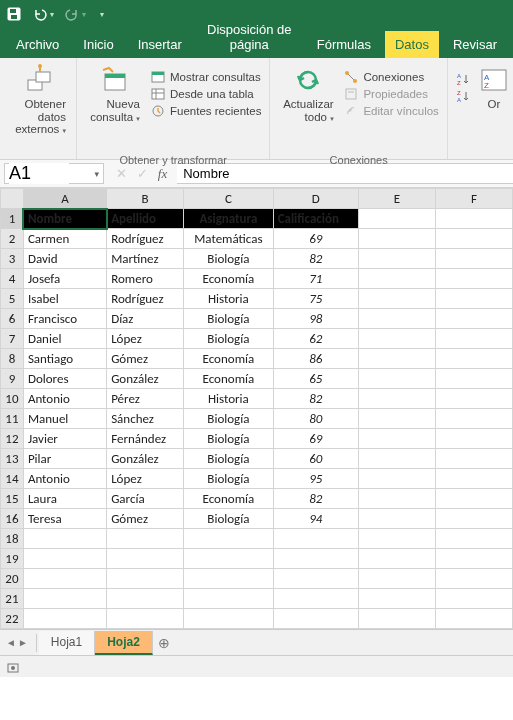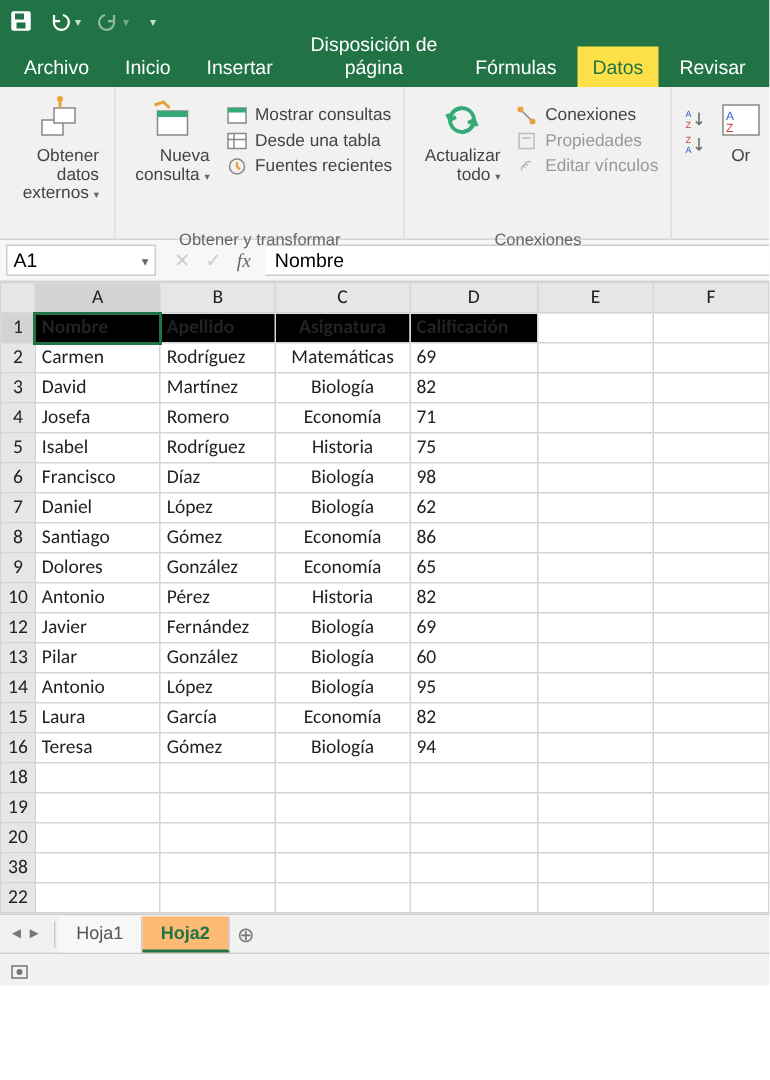--- a/index.html
+++ b/index.html
@@ -26,36 +26,36 @@
   .big-btn-label { font-size: 11.5px; line-height: 1.1; text-align: right; color: #444; }
   .big-btn .drop { font-size: 7px; color: #666; }
   .small-list { display: flex; flex-direction: column; gap: 3px; }
   .small-item { display: flex; align-items: center; gap: 5px; font-size: 11.5px; white-space: nowrap; }
   .small-item svg { width: 14px; height: 14px; }
   .small-item.disabled { color: #999; }
 
   
   .fbar { height: 28px; display: flex; align-items: stretch; border-bottom: 1px solid #d4d4d4; background: #f7f7f7; }
   .namebox { width: 100px; border: 1px solid #ccc; margin: 3px 2px 3px 4px; background: #fff; display: flex; align-items: center; padding: 0 4px; justify-content: space-between; }
-  .namebox input { border: none; width: 60px; font-size: 13px; outline: none; }
+  .namebox input { border: none; width: 60px; font-size: 18px; outline: none; }
   .namebox .dd { color:#666; font-size:9px; }
   .fx-icons { display: flex; align-items: center; gap: 10px; padding: 0 10px; color: #aaa; font-size: 13px; }
   .fx-icons .fx { font-style: italic; color: #666; font-family: Liberation Serif, serif; }
   .formula-input { flex: 1; border: 1px solid #ccc; border-left: none; border-right: none; margin: 3px 0; background:#fff; display:flex; align-items:center; padding:0 6px; }
   .formula-input input { border:none; width:100%; font-size:13px; outline:none; }
 
   
   .grid-wrap { position: relative; }
   table.sheet { border-collapse: collapse; table-layout: fixed; width: 513px; }
   table.sheet th, table.sheet td { border: 1px solid #d4d4d4; font-size: 13px; font-family: Calibri, sans-serif; color:#222; }
   table.sheet th.colh { background: #e6e6e6; font-weight: normal; text-align: center; height: 20px; }
   table.sheet th.rowh { background: #e6e6e6; font-weight: normal; text-align: center; width: 22px; }
   table.sheet th.corner { background: #e6e6e6; width:22px; }
   table.sheet td { padding: 1px 4px; height: 20px; overflow: hidden; white-space: nowrap; }
-  table.sheet td.num { text-align: left; }
+  table.sheet td.num { text-align: center; font-style: italic; }
   .hdr-cell { background: #000; color: #fff; font-weight: bold; }
   .colA { width: 80px; } .colB { width: 74px; } .colC { width: 86px; text-align: center; } .colD { width: 82px; } .colE { width: 74px; } .colF { width: 74px; }
   .active-col { background: #d3d3d3 !important; }
   .active-row { background: #d3d3d3 !important; }
   .active-cell { outline: 2px solid #217346; outline-offset: -1px; }
 
   
   .sheettabs { height: 26px; border-top: 1px solid #ccc; display: flex; align-items: center; background: #f1f1f1; font-size: 12px; }
   .navbtns { display: flex; gap: 2px; padding: 0 6px; align-items:center; }
   .navbtns span { color:#777; font-size:10px; }
@@ -341,20 +341,29 @@
         <tr>
           <th class="rowh ">10</th>
           <td class="colA ">Antonio</td>
           <td class="colB ">Pérez</td>
           <td class="colC ">Historia</td>
           <td class="colD num">82</td>
           <td class="colE "></td>
           <td class="colF "></td>
         </tr>
         <tr>
+          <th class="rowh ">11</th>
+          <td class="colA ">Manuel</td>
+          <td class="colB ">Sánchez</td>
+          <td class="colC ">Biología</td>
+          <td class="colD num">80</td>
+          <td class="colE "></td>
+          <td class="colF "></td>
+        </tr>
+        <tr>
           <th class="rowh ">12</th>
           <td class="colA ">Javier</td>
           <td class="colB ">Fernández</td>
           <td class="colC ">Biología</td>
           <td class="colD num">69</td>
           <td class="colE "></td>
           <td class="colF "></td>
         </tr>
         <tr>
           <th class="rowh ">13</th>
@@ -413,21 +422,21 @@
         <tr>
           <th class="rowh ">20</th>
           <td class="colA "></td>
           <td class="colB "></td>
           <td class="colC "></td>
           <td class="colD "></td>
           <td class="colE "></td>
           <td class="colF "></td>
         </tr>
         <tr>
-          <th class="rowh ">38</th>
+          <th class="rowh ">21</th>
           <td class="colA "></td>
           <td class="colB "></td>
           <td class="colC "></td>
           <td class="colD "></td>
           <td class="colE "></td>
           <td class="colF "></td>
         </tr>
         <tr>
           <th class="rowh ">22</th>
           <td class="colA "></td>

